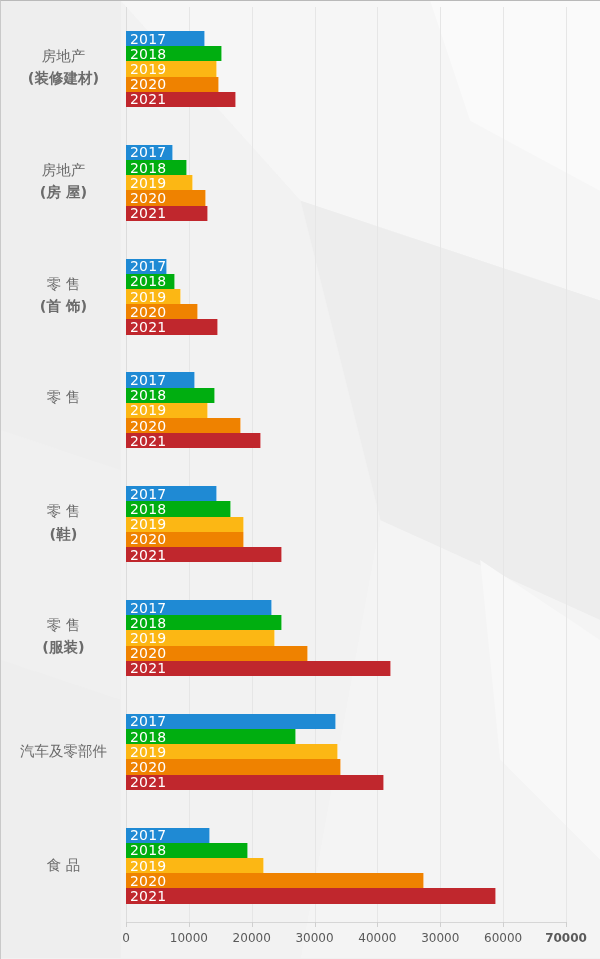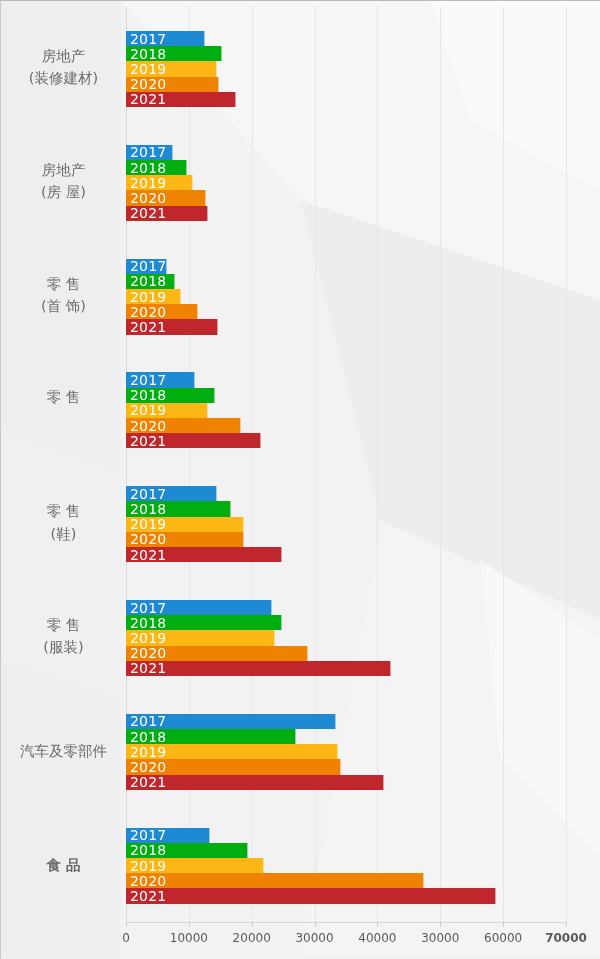--- a/index.html
+++ b/index.html
@@ -61,21 +61,21 @@
   }
   .cat-label {
     position: absolute;
     left: 6px; width: 113px;
     text-align: center;
     font-size: 14.5px;
     color: #6b6b6b;
     line-height: 1.55;
     z-index: 3;
   }
-  .cat-label .l2 { display: block; }
+  .cat-label .l2 { display: block; font-weight: bold; }
   .group { position: absolute; left: 125px; z-index: 2; }
   .bar-row { position: relative; height: 15.2px; }
   .bar {
     position: absolute;
     left: 0; top: 0; bottom: 0;
     border-right: 1px solid rgba(255,255,255,0.55);
   }
   .bar-label {
     position: absolute;
     left: 4px; top: 50%;
@@ -139,21 +139,21 @@
     </div>
 
   <div id="cat-labels">
       <div class="cat-label" style="top: 44px;"><span class="l1">房地产</span><span class="l2">(装修建材)</span></div>
       <div class="cat-label" style="top: 157.8px;"><span class="l1">房地产</span><span class="l2">(房 屋)</span></div>
       <div class="cat-label" style="top: 271.6px;"><span class="l1">零 售</span><span class="l2">(首 饰)</span></div>
       <div class="cat-label" style="top: 385.4px;"><span class="l1">零 售</span></div>
       <div class="cat-label" style="top: 499.2px;"><span class="l1">零 售</span><span class="l2">(鞋)</span></div>
       <div class="cat-label" style="top: 613px;"><span class="l1">零 售</span><span class="l2">(服装)</span></div>
       <div class="cat-label" style="top: 738.8px;"><span class="l1">汽车及零部件</span></div>
-      <div class="cat-label" style="top: 852.6px; font-weight: bold;"><span class="l1">食 品</span></div>
+      <div class="cat-label" style="top: 852.6px;"><span class="l1">食 品</span></div>
     </div>
 
   <div id="groups">
       <div class="group" style="top: 30px; width: 440px;">
         <div class="bar-row">
           <div class="bar" title="2017: 12500" style="width: 78.5714px; background: rgb(31, 138, 212);"></div>
           <span class="bar-label">2017</span>
         </div>
         <div class="bar-row">
           <div class="bar" title="2018: 15200" style="width: 95.5429px; background: rgb(0, 174, 16);"></div>

